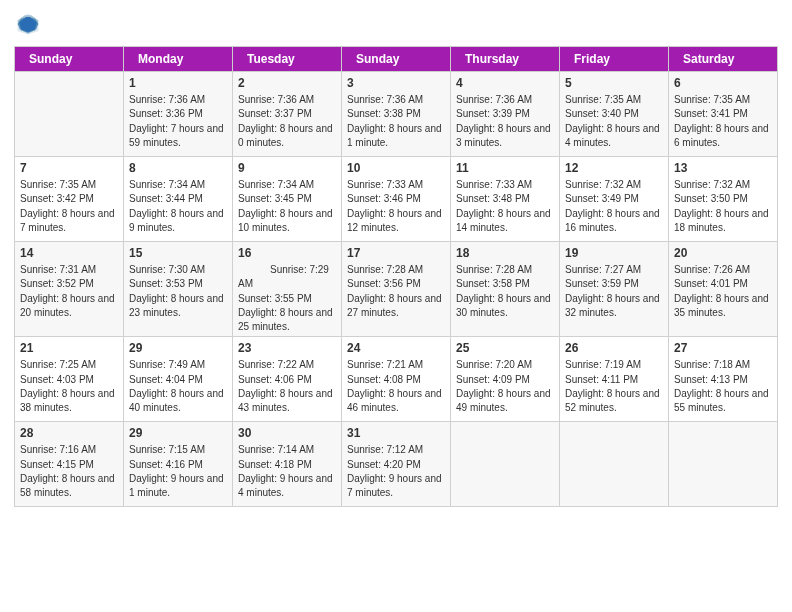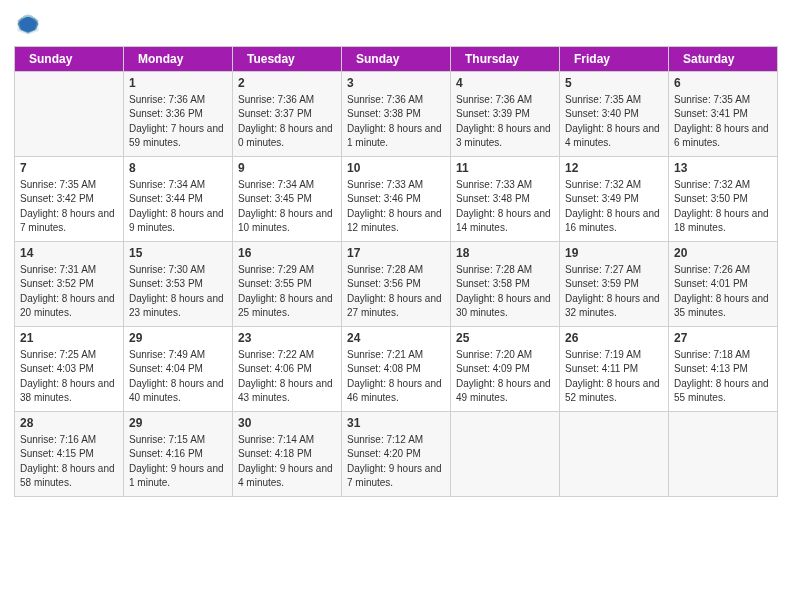--- a/index.html
+++ b/index.html
@@ -173,21 +173,21 @@
 Sunset: 3:50 PM
 Daylight: 8 hours and 18 minutes.</span></td>
         </tr>
         <tr>
           <td><span class="day-num">14</span><span class="cell-text" style="white-space: pre-line;">Sunrise: 7:31 AM
 Sunset: 3:52 PM
 Daylight: 8 hours and 20 minutes.</span></td>
           <td><span class="day-num">15</span><span class="cell-text" style="white-space: pre-line;">Sunrise: 7:30 AM
 Sunset: 3:53 PM
 Daylight: 8 hours and 23 minutes.</span></td>
-          <td><span class="day-num">16</span><span class="cell-text" style="white-space: pre-line;">Sunrise: 7:29 AM
+          <td><span class="day-num">16</span><span class="cell-text" style="white-space: pre-line; margin-left: 32px;">Sunrise: 7:29 AM
 Sunset: 3:55 PM
 Daylight: 8 hours and 25 minutes.</span></td>
           <td><span class="day-num">17</span><span class="cell-text" style="white-space: pre-line;">Sunrise: 7:28 AM
 Sunset: 3:56 PM
 Daylight: 8 hours and 27 minutes.</span></td>
           <td><span class="day-num">18</span><span class="cell-text" style="white-space: pre-line;">Sunrise: 7:28 AM
 Sunset: 3:58 PM
 Daylight: 8 hours and 30 minutes.</span></td>
           <td><span class="day-num">19</span><span class="cell-text" style="white-space: pre-line;">Sunrise: 7:27 AM
 Sunset: 3:59 PM

